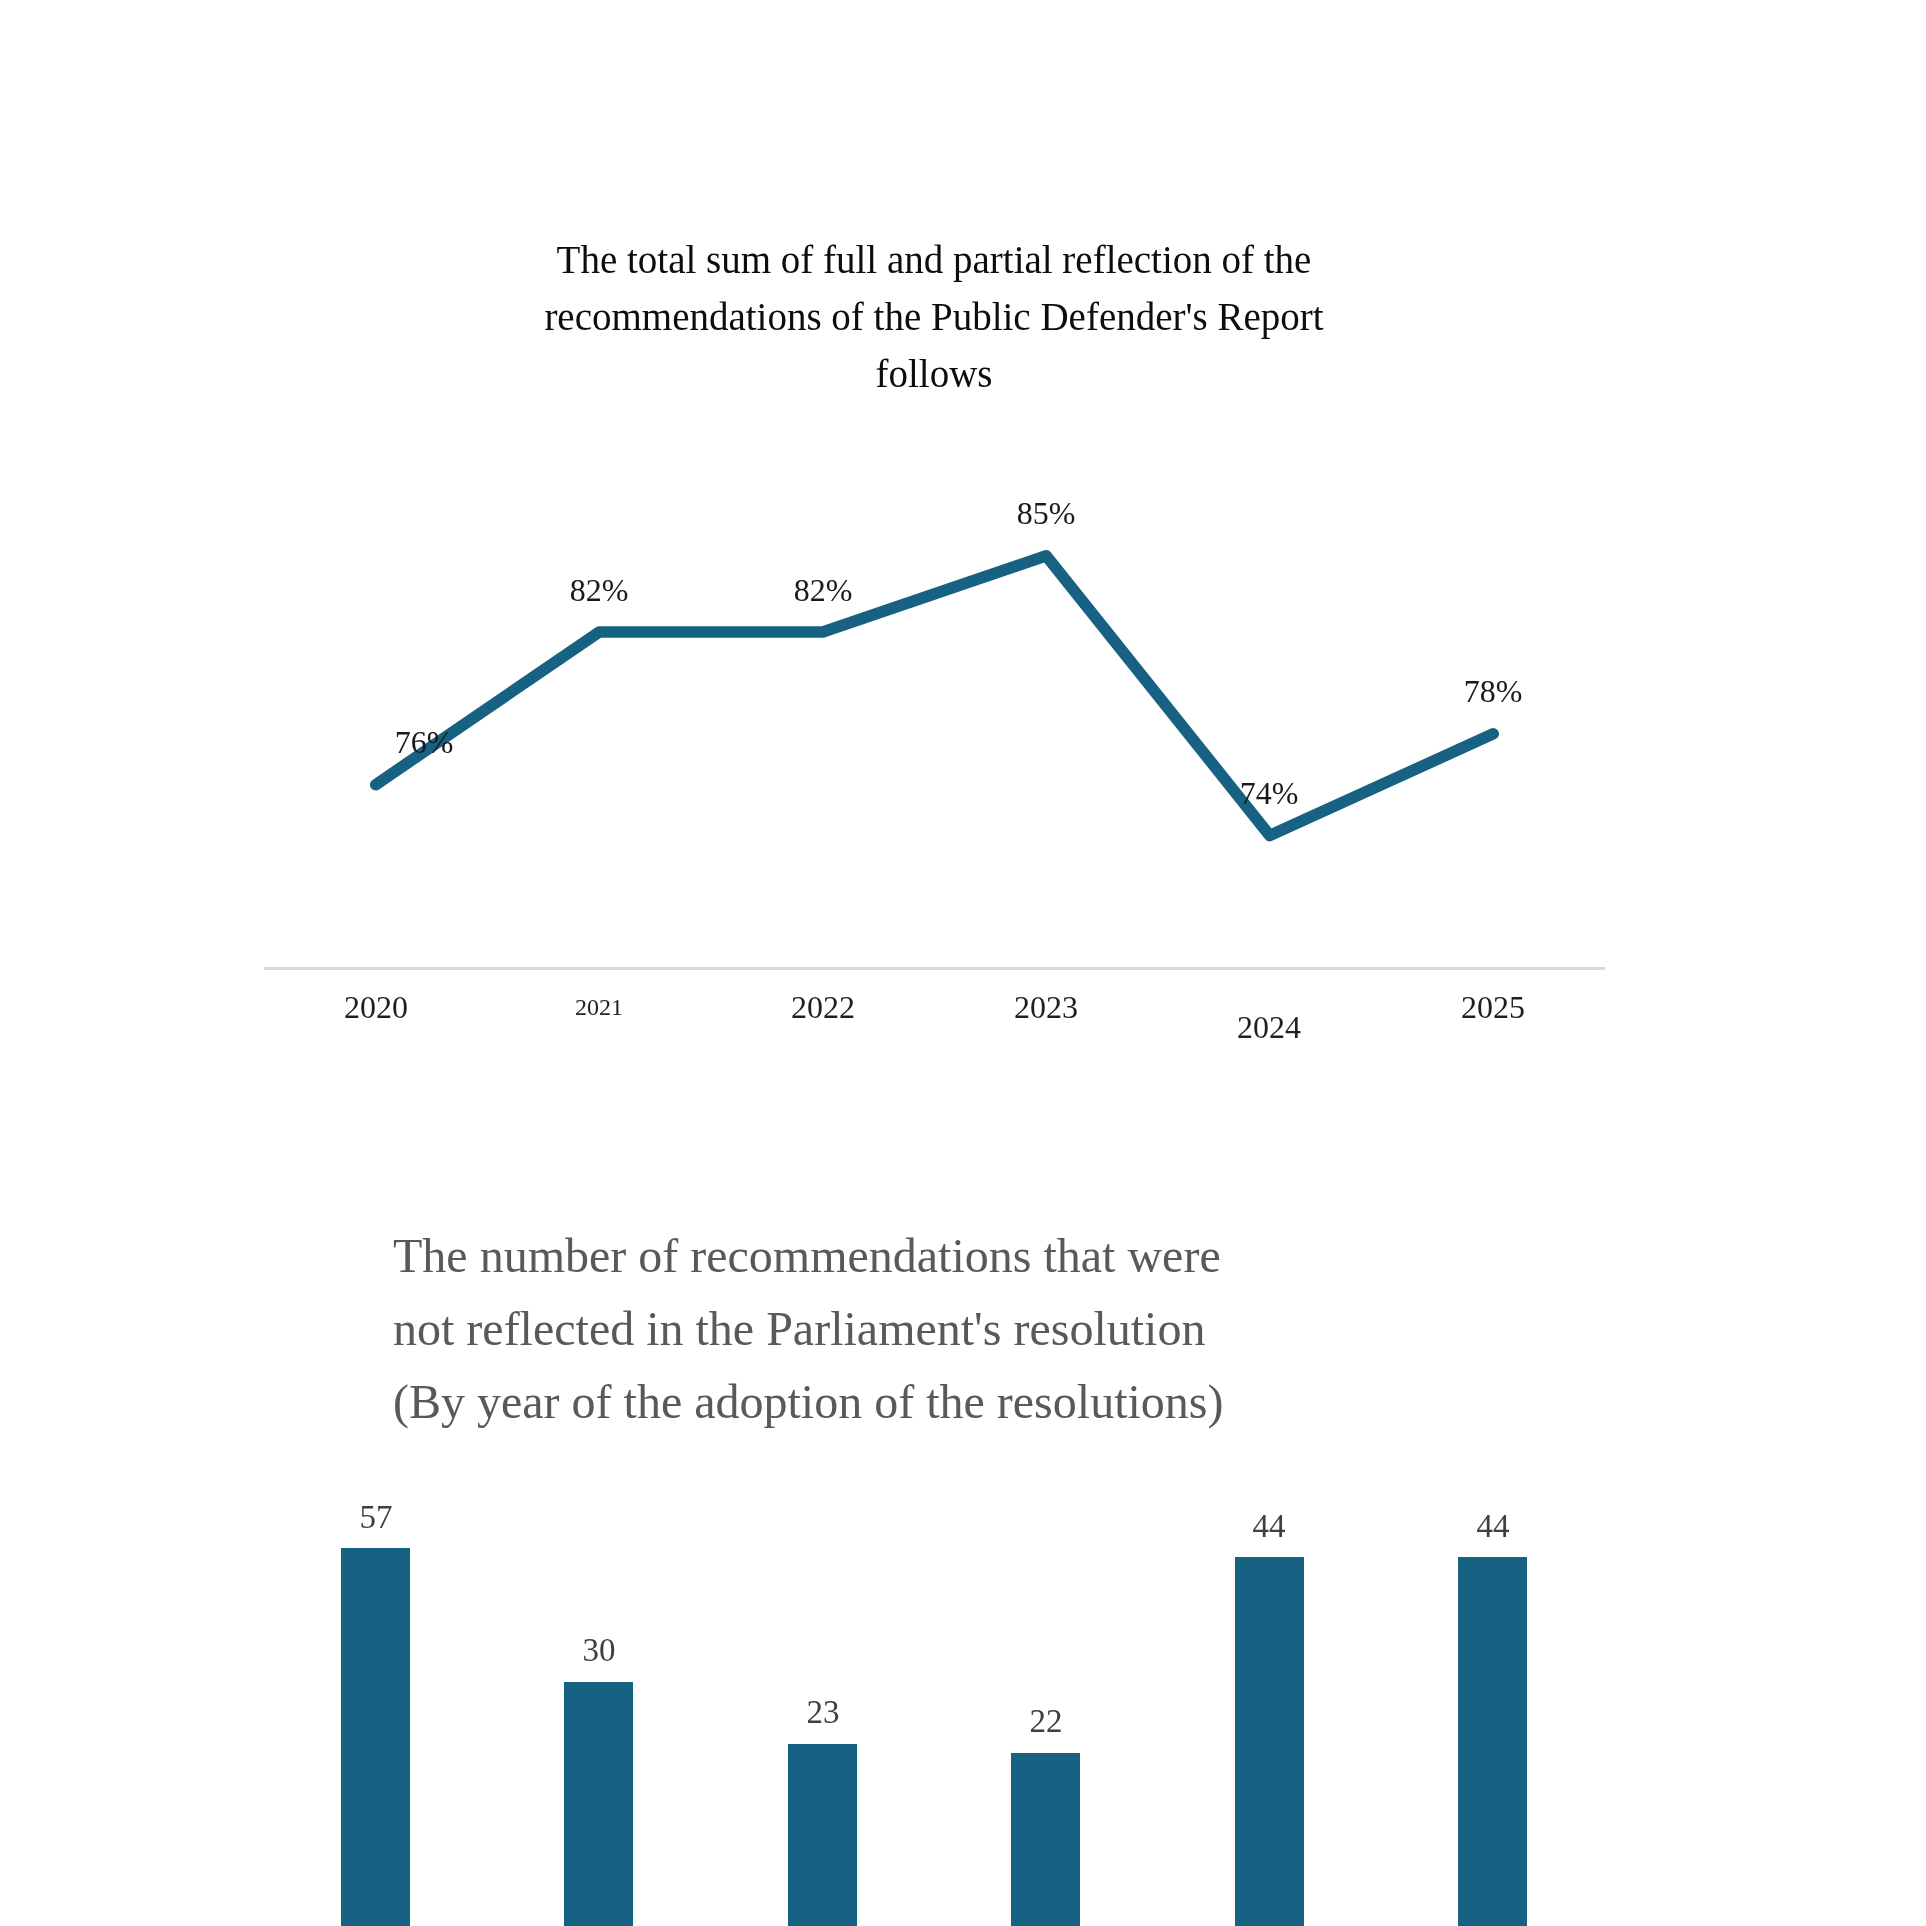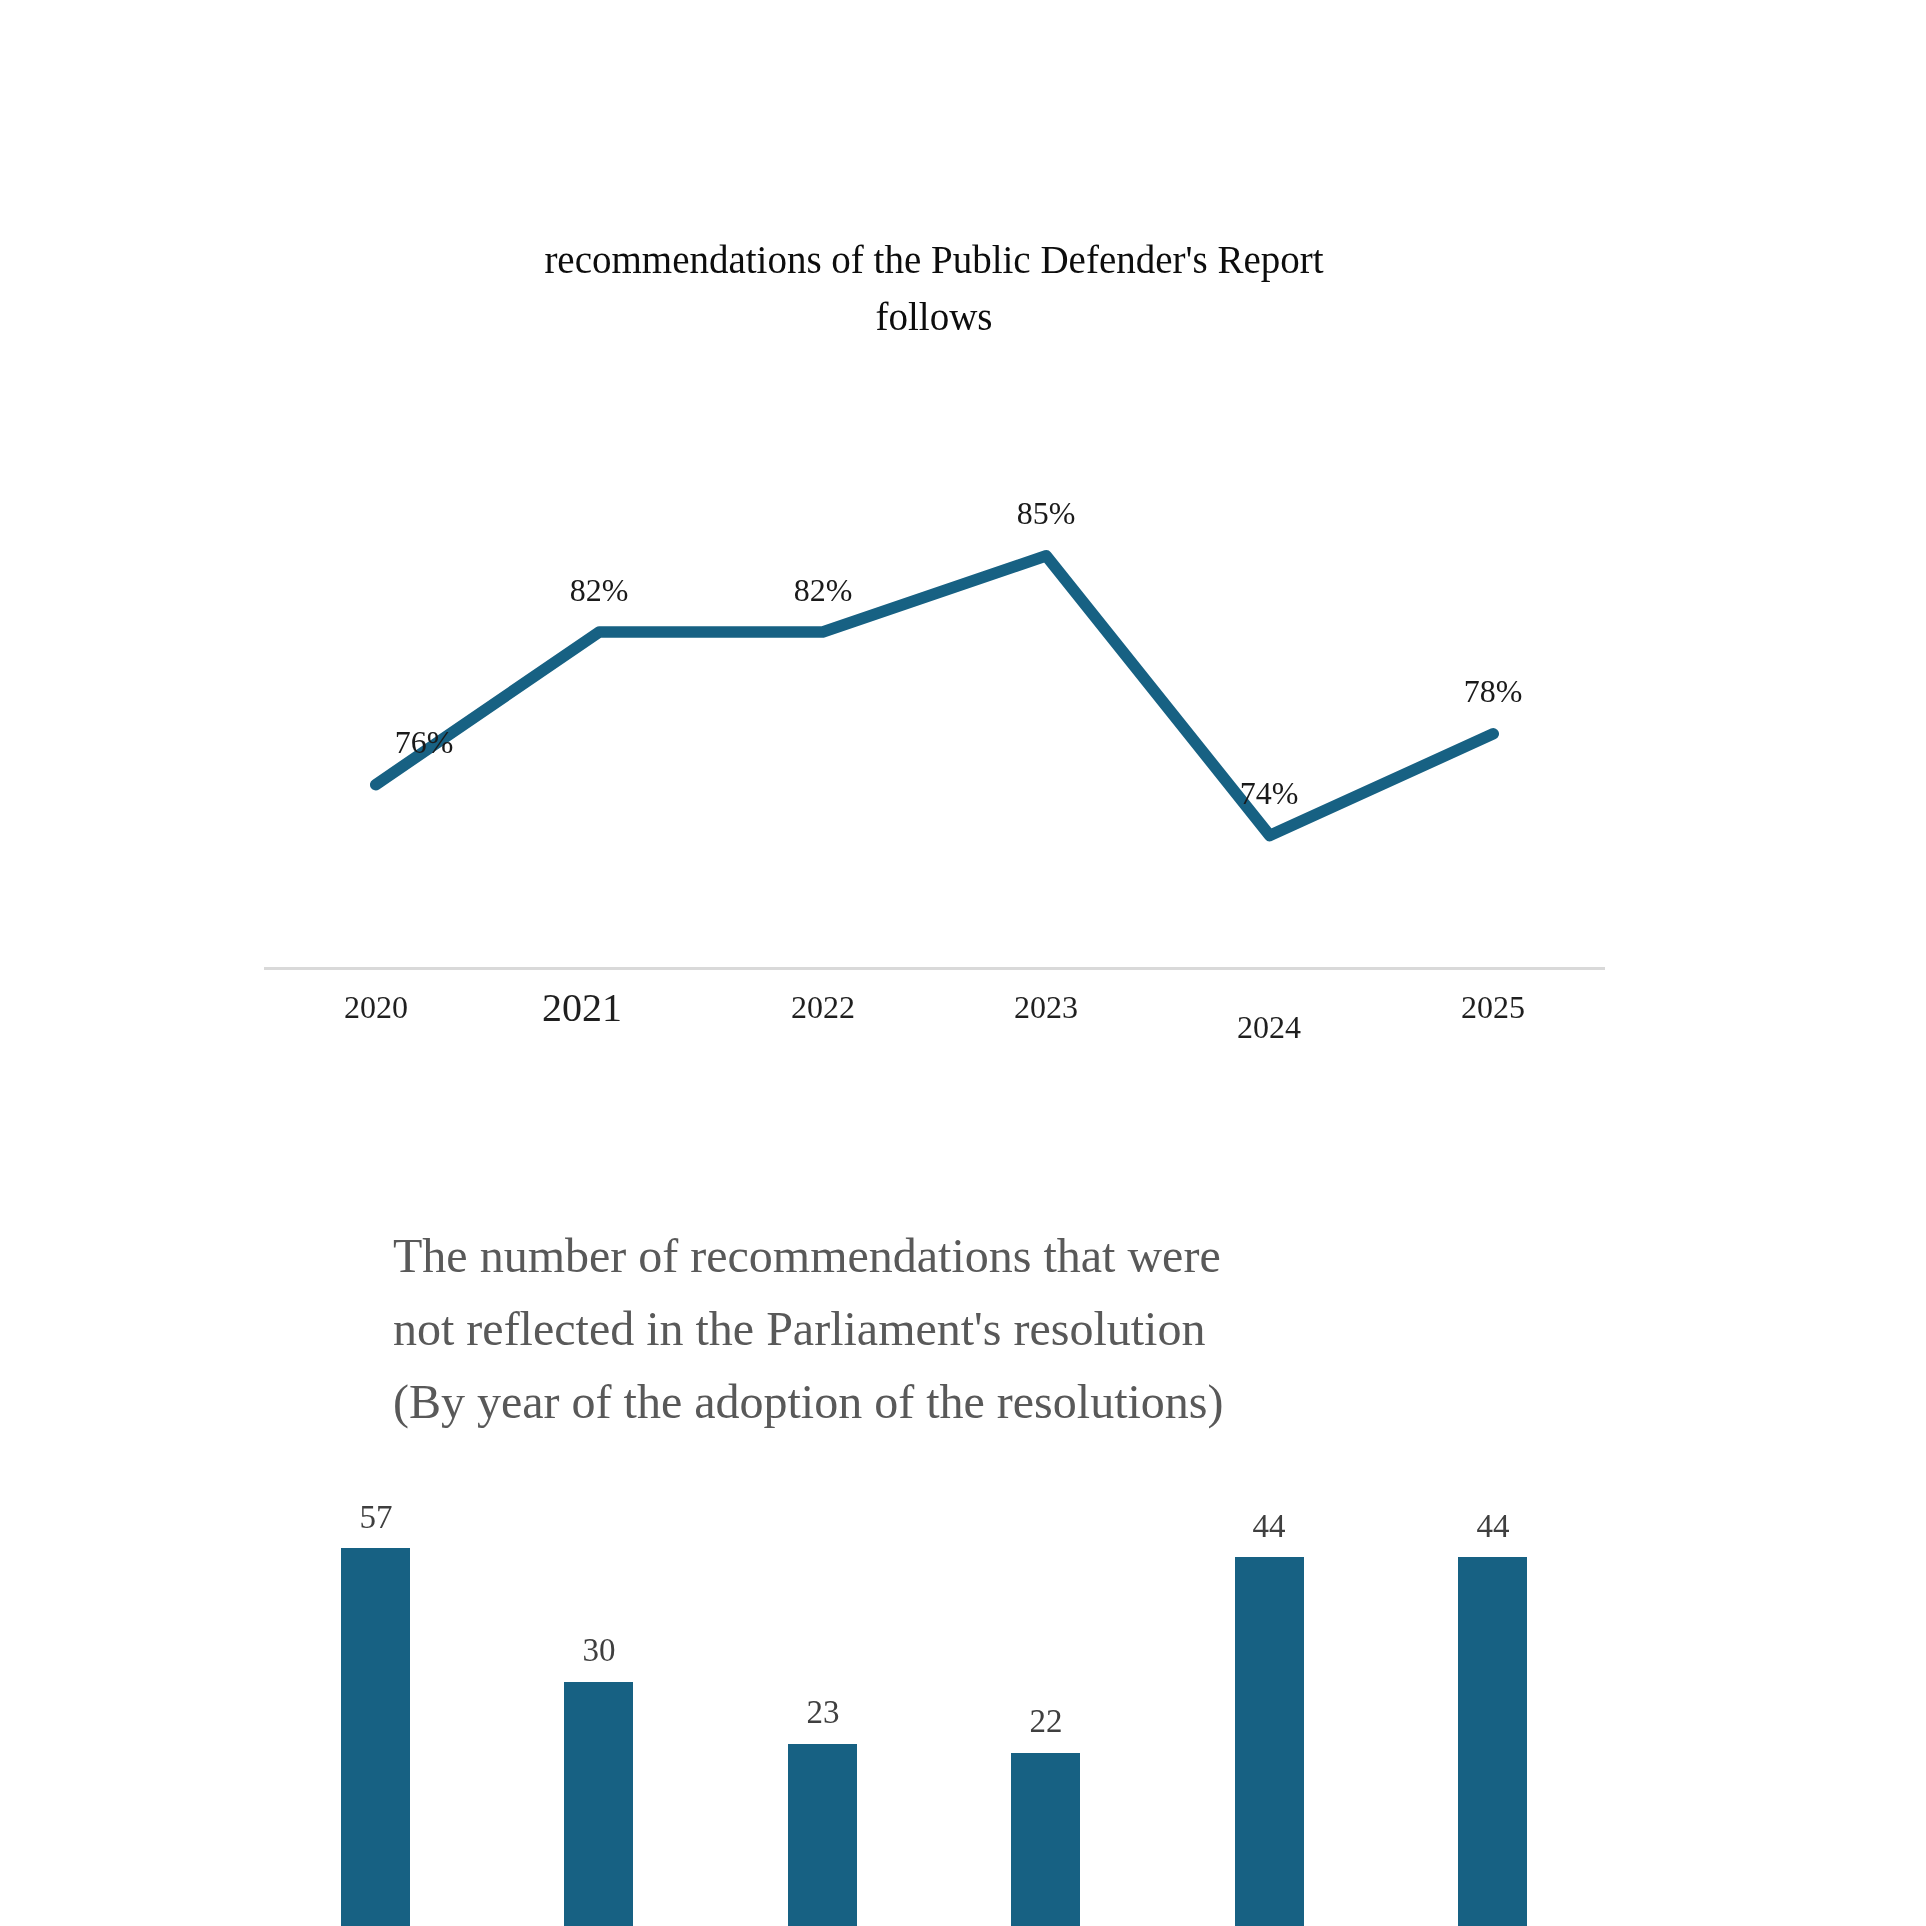--- a/index.html
+++ b/index.html
@@ -62,38 +62,39 @@
     position: absolute;
   }
 </style>
 </head>
 <body>
 
 <div class="page">
 
   <section>
     <div class="chart-title t1">
+      <div>The total sum of full and partial reflection of the</div>
       <div>recommendations of the Public Defender's Report</div>
       <div>follows</div>
     </div>
 
     <div class="plot line-plot" id="line-plot">
       <svg id="line-svg" width="1341" height="559" viewBox="0 0 3480 1450">
           <polyline points="290,741 870,345 1450,345 2030,147 2610,873 3190,609" fill="none" stroke="#176183" stroke-width="30" stroke-linecap="round" stroke-linejoin="round"></polyline>
         </svg>
       <div class="axis-line" id="line-axis" style="top: 468px; height: 3.1px; background: rgb(217, 217, 217);"></div>
 
     <div class="pt-label" style="left: 112px; top: 243px; font-size: 32px; color: rgb(26, 26, 26); margin-left: 48px;">76%</div>
         <div class="pt-label" style="left: 335px; top: 91px; font-size: 32px; color: rgb(26, 26, 26);">82%</div>
         <div class="pt-label" style="left: 559px; top: 91px; font-size: 32px; color: rgb(26, 26, 26);">82%</div>
         <div class="pt-label" style="left: 782px; top: 14.3px; font-size: 32px; color: rgb(26, 26, 26);">85%</div>
         <div class="pt-label" style="left: 1005px; top: 294px; font-size: 32px; color: rgb(26, 26, 26);">74%</div>
         <div class="pt-label" style="left: 1229px; top: 192px; font-size: 32px; color: rgb(26, 26, 26);">78%</div>
         <div class="x-year" style="left: 112px; top: 508px; font-size: 32px; color: rgb(31, 31, 31);">2020</div>
-        <div class="x-year" style="left: 318px; top: 508px; font-size: 40px; color: rgb(31, 31, 31);">2021</div>
+        <div class="x-year" style="left: 335px; top: 508px; font-size: 24px; color: rgb(31, 31, 31);">2021</div>
         <div class="x-year" style="left: 559px; top: 508px; font-size: 32px; color: rgb(31, 31, 31);">2022</div>
         <div class="x-year" style="left: 782px; top: 508px; font-size: 32px; color: rgb(31, 31, 31);">2023</div>
         <div class="x-year" style="left: 1005px; top: 508px; font-size: 32px; color: rgb(31, 31, 31); margin-top: 20px;">2024</div>
         <div class="x-year" style="left: 1229px; top: 508px; font-size: 32px; color: rgb(31, 31, 31);">2025</div>
       </div>
   </section>
 
   <section>
     <div class="chart-title t2">
       <div>The number of recommendations that were</div>

